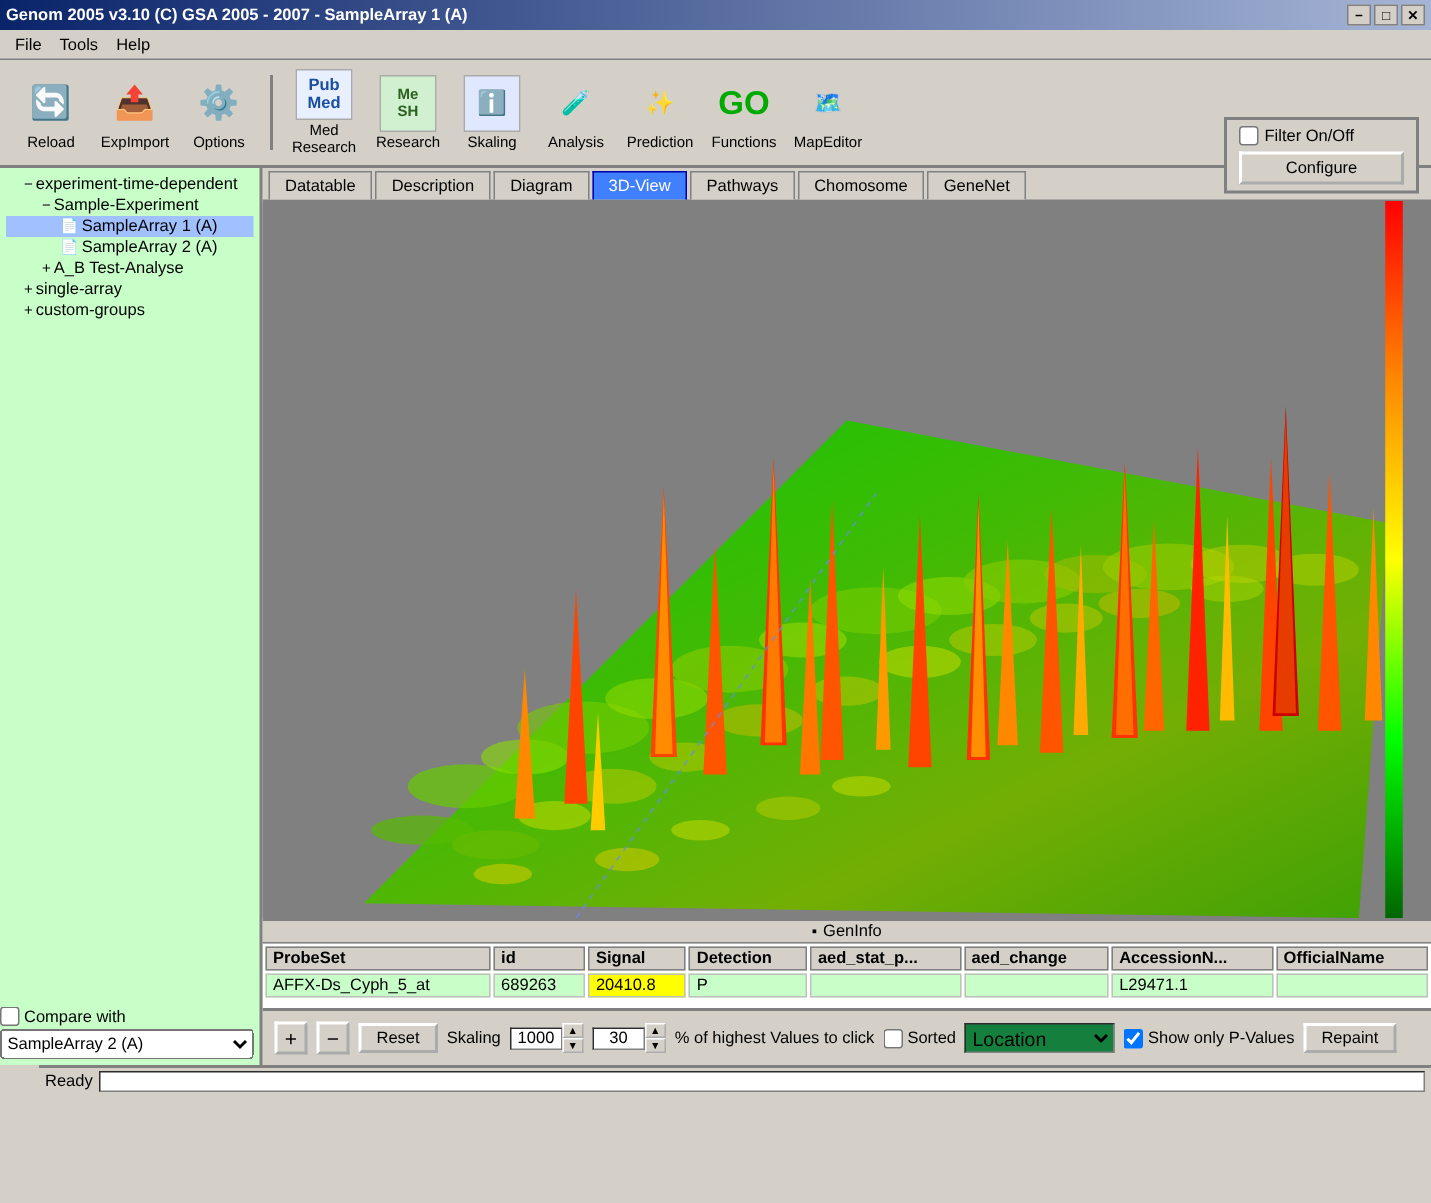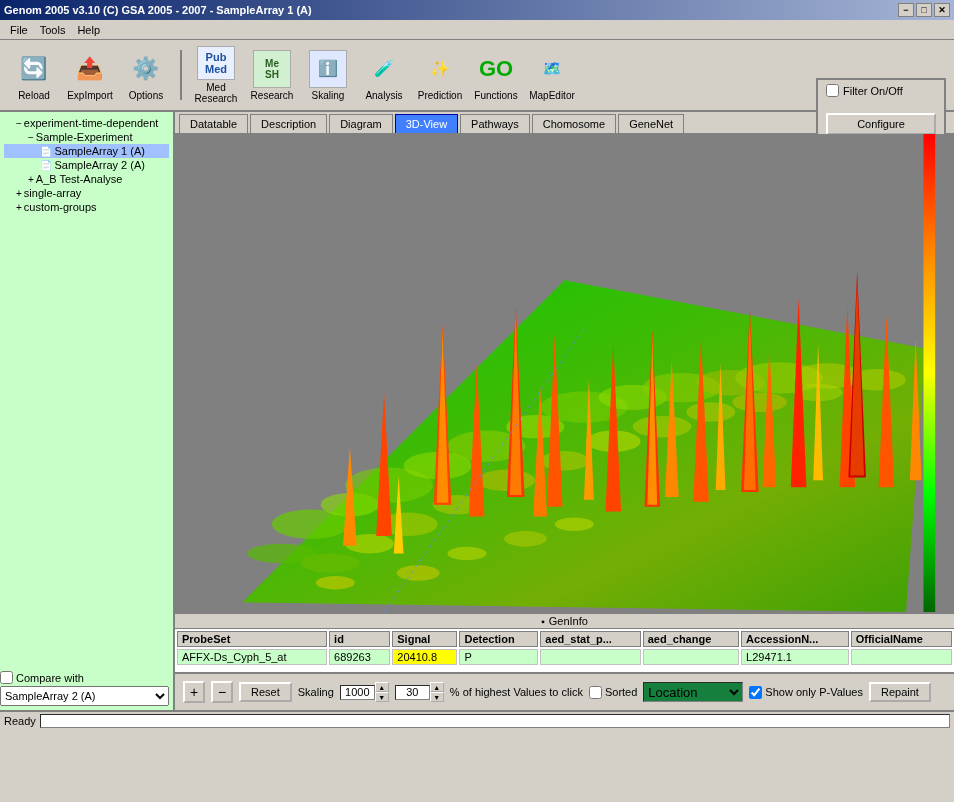--- a/index.html
+++ b/index.html
@@ -83,21 +83,21 @@
     
     .filter-panel {
       position: absolute;
       top: 38px;
       right: 8px;
       background: #d4d0c8;
       border: 2px solid #808080;
       padding: 4px 8px;
       width: 130px;
     }
-    .filter-row { display: flex; align-items: center; gap: 4px; margin-bottom: 16px; font-size: 11px; }
+    .filter-row { display: flex; align-items: center; gap: 4px; margin-bottom: 4px; font-size: 11px; }
     .filter-btn {
       width: 110px;
       height: 22px;
       background: #d4d0c8;
       border: 2px outset #fff;
       cursor: pointer;
       font-size: 11px;
     }
 
     
@@ -235,20 +235,21 @@
 
     
     .status-bar {
       height: 20px;
       background: #d4d0c8;
       border-top: 2px solid #808080;
       display: flex;
       align-items: center;
       padding: 0 4px;
       font-size: 11px;
+      margin-left: 26px;
     }
     .status-progress {
       flex: 1;
       height: 14px;
       background: white;
       border: 1px inset #808080;
       margin-left: 4px;
     }
     .status-progress-bar {
       height: 100%;

